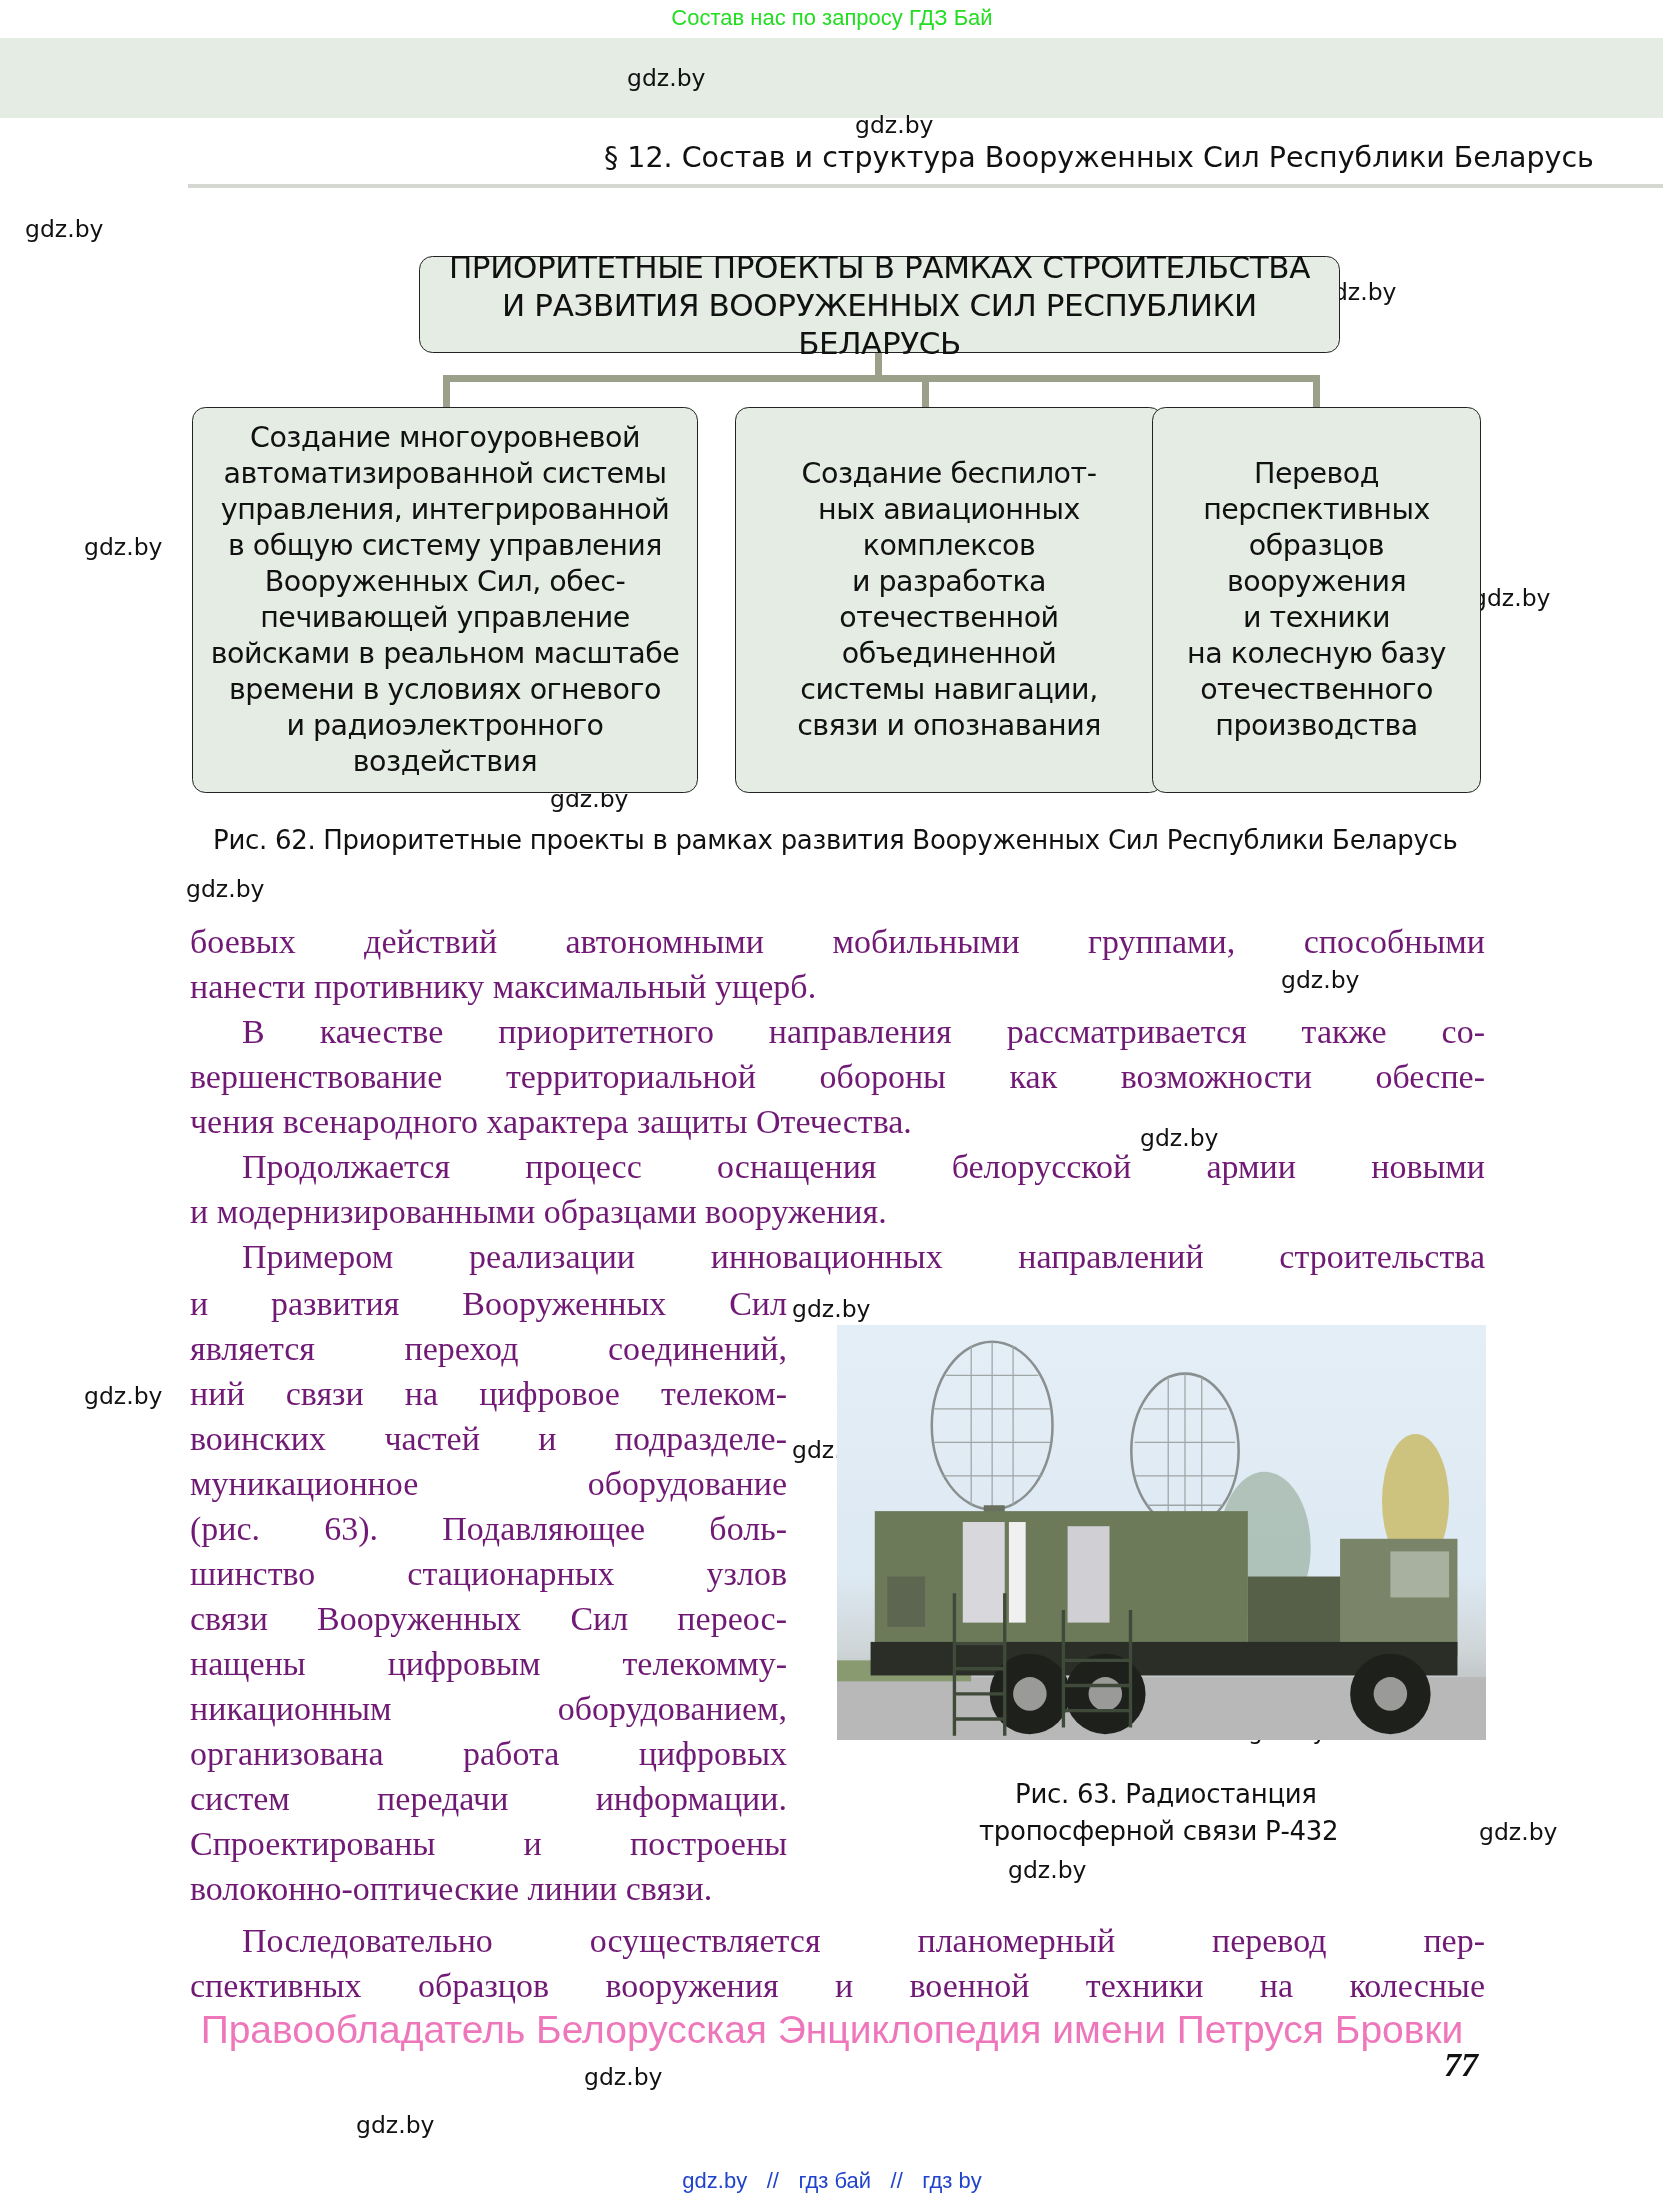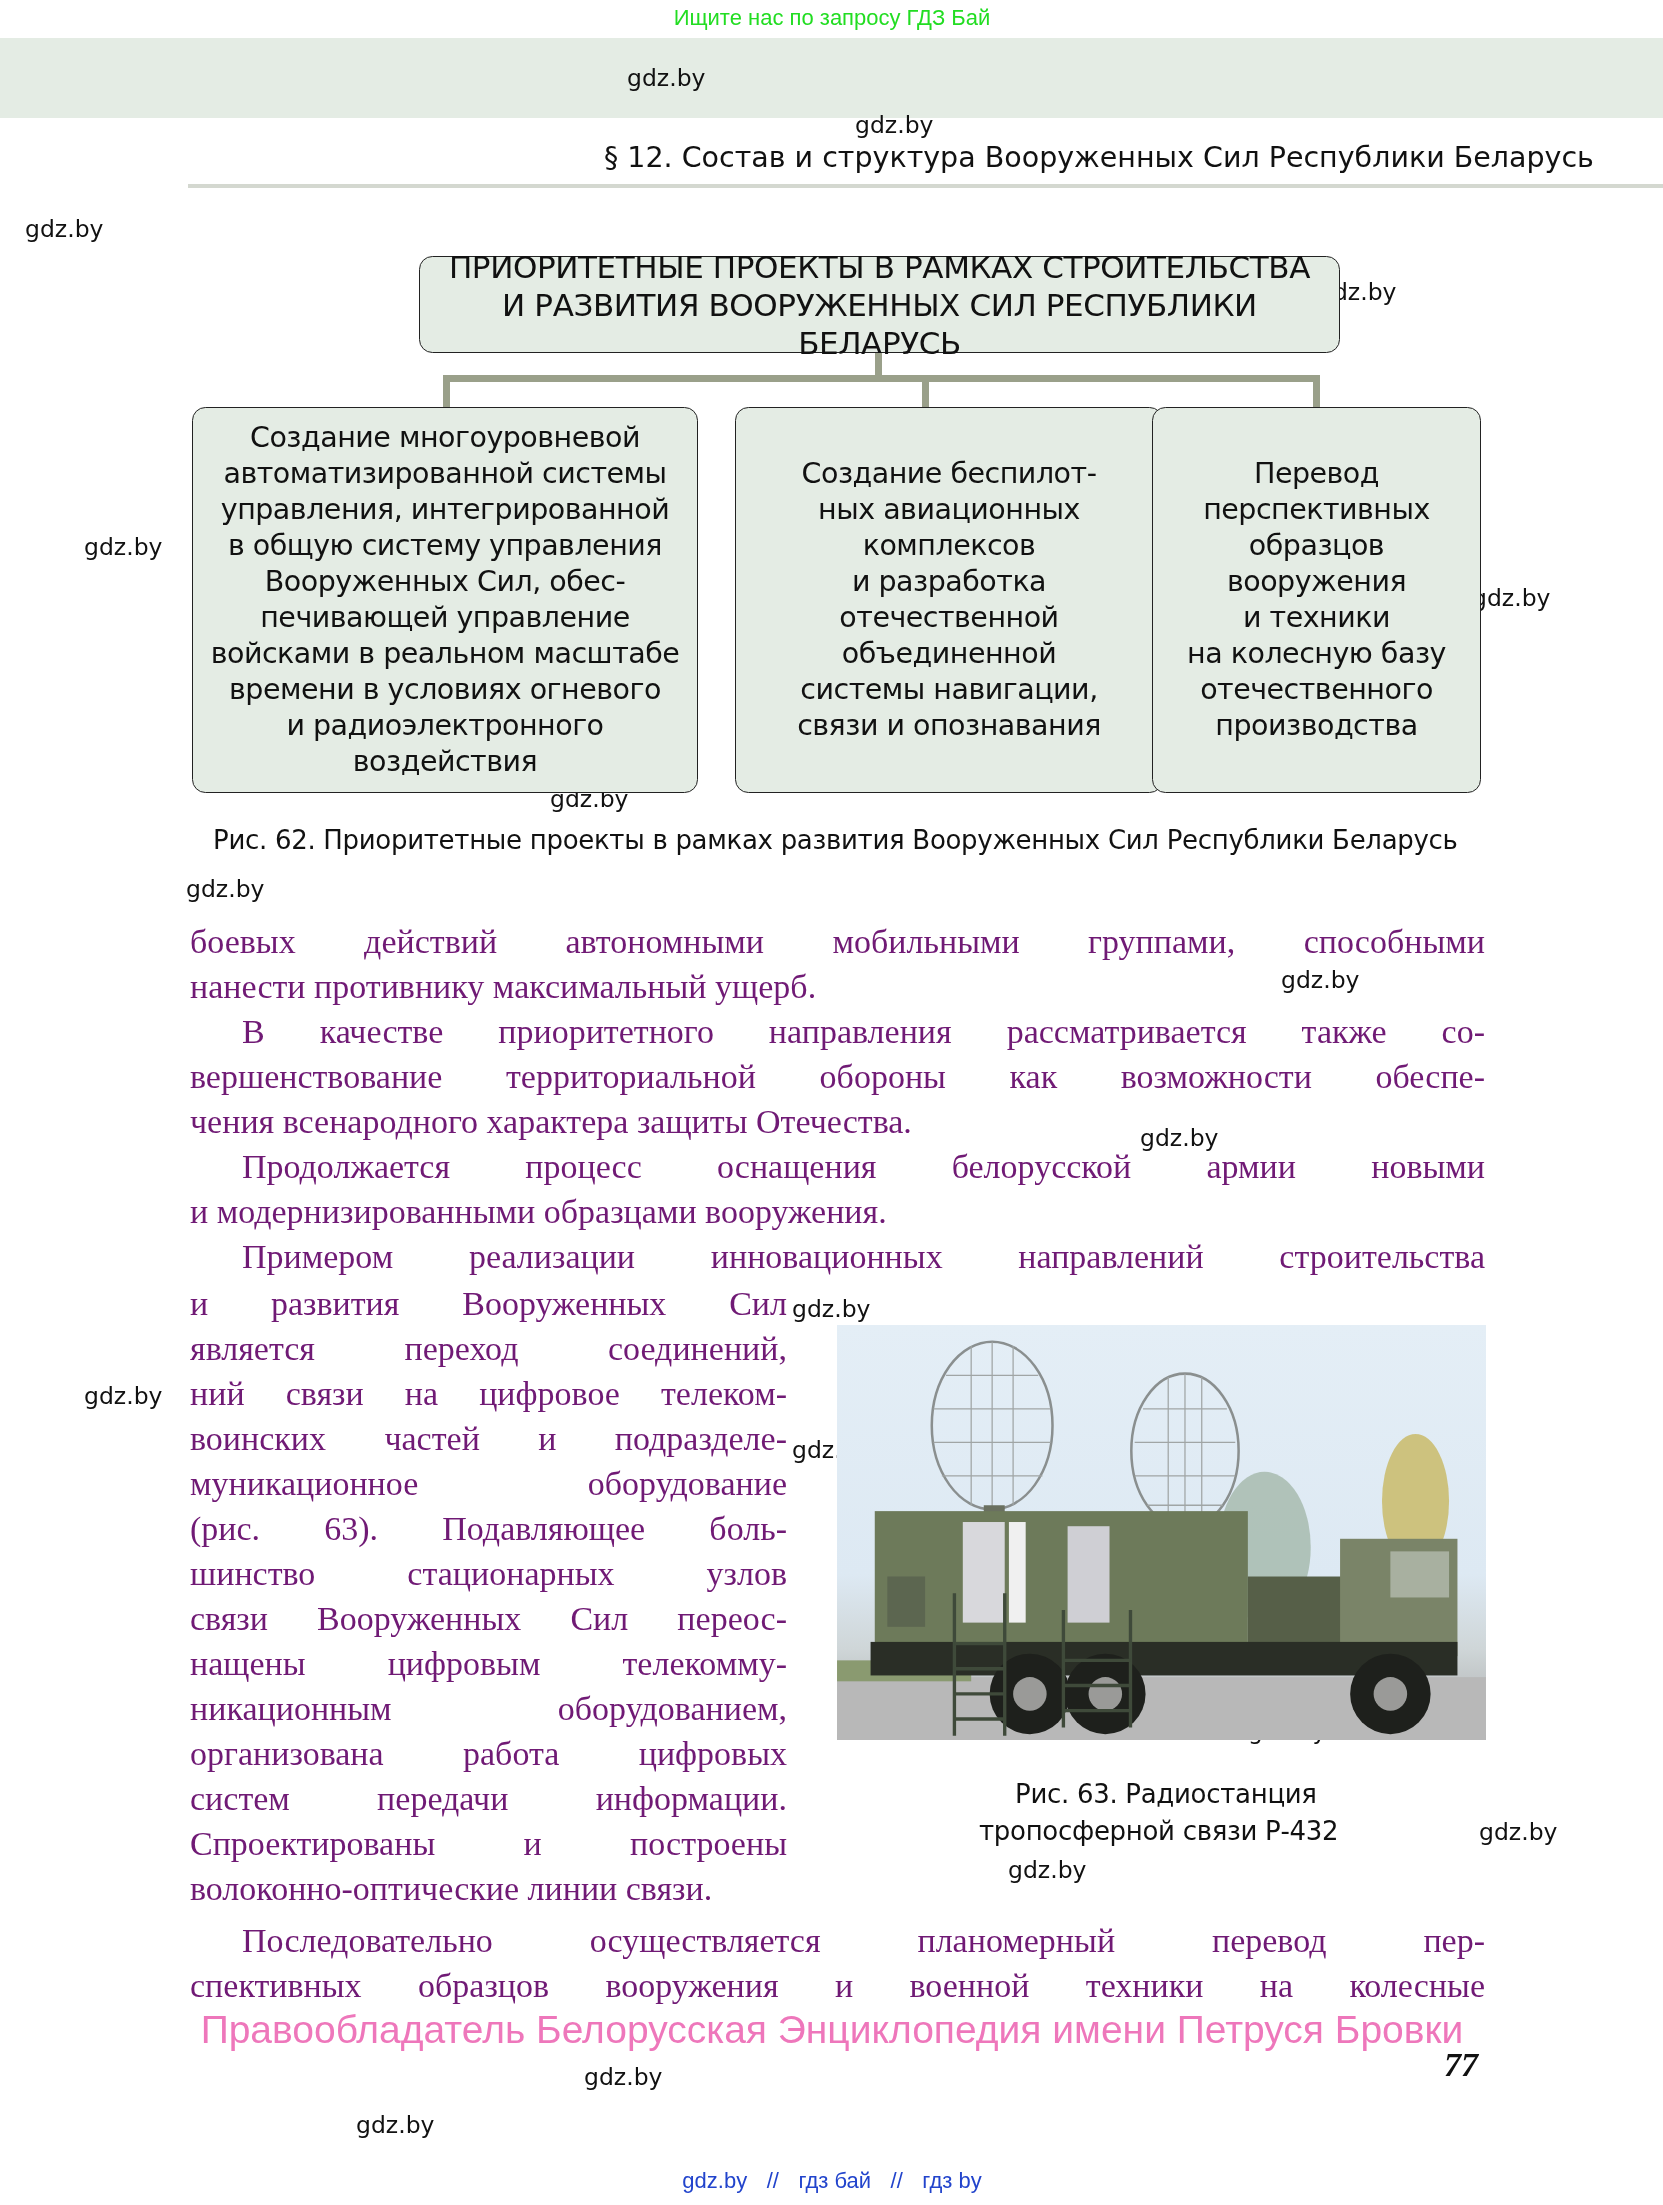--- a/index.html
+++ b/index.html
@@ -62,21 +62,21 @@
   }
   .footer-links {
     position: absolute; left: 0; width: 1664px; top: 2168px; text-align: center;
     color: #2244cc; font-size: 22px; font-family: "Liberation Sans", sans-serif;
   }
   .footer-links span { margin: 0 6.7px; }
 </style>
 </head>
 <body>
 
-<div class="top-banner">Ищите нас по запросу ГДЗ Бай</div>
+<div class="top-banner">Состав нас по запросу ГДЗ Бай</div>
 <div class="gray-band"></div>
 
 <div class="wm" style="left:627px;top:64px">gdz.by</div>
 <div class="wm" style="left:855px;top:111px">gdz.by</div>
 <div class="wm" style="left:25px;top:215px">gdz.by</div>
 <div class="wm" style="left:1318px;top:278px">gdz.by</div>
 <div class="wm" style="left:84px;top:533px">gdz.by</div>
 <div class="wm" style="left:1472px;top:584px">gdz.by</div>
 <div class="wm" style="left:1181px;top:745px">gdz.by</div>
 <div class="wm" style="left:550px;top:785px">gdz.by</div>

